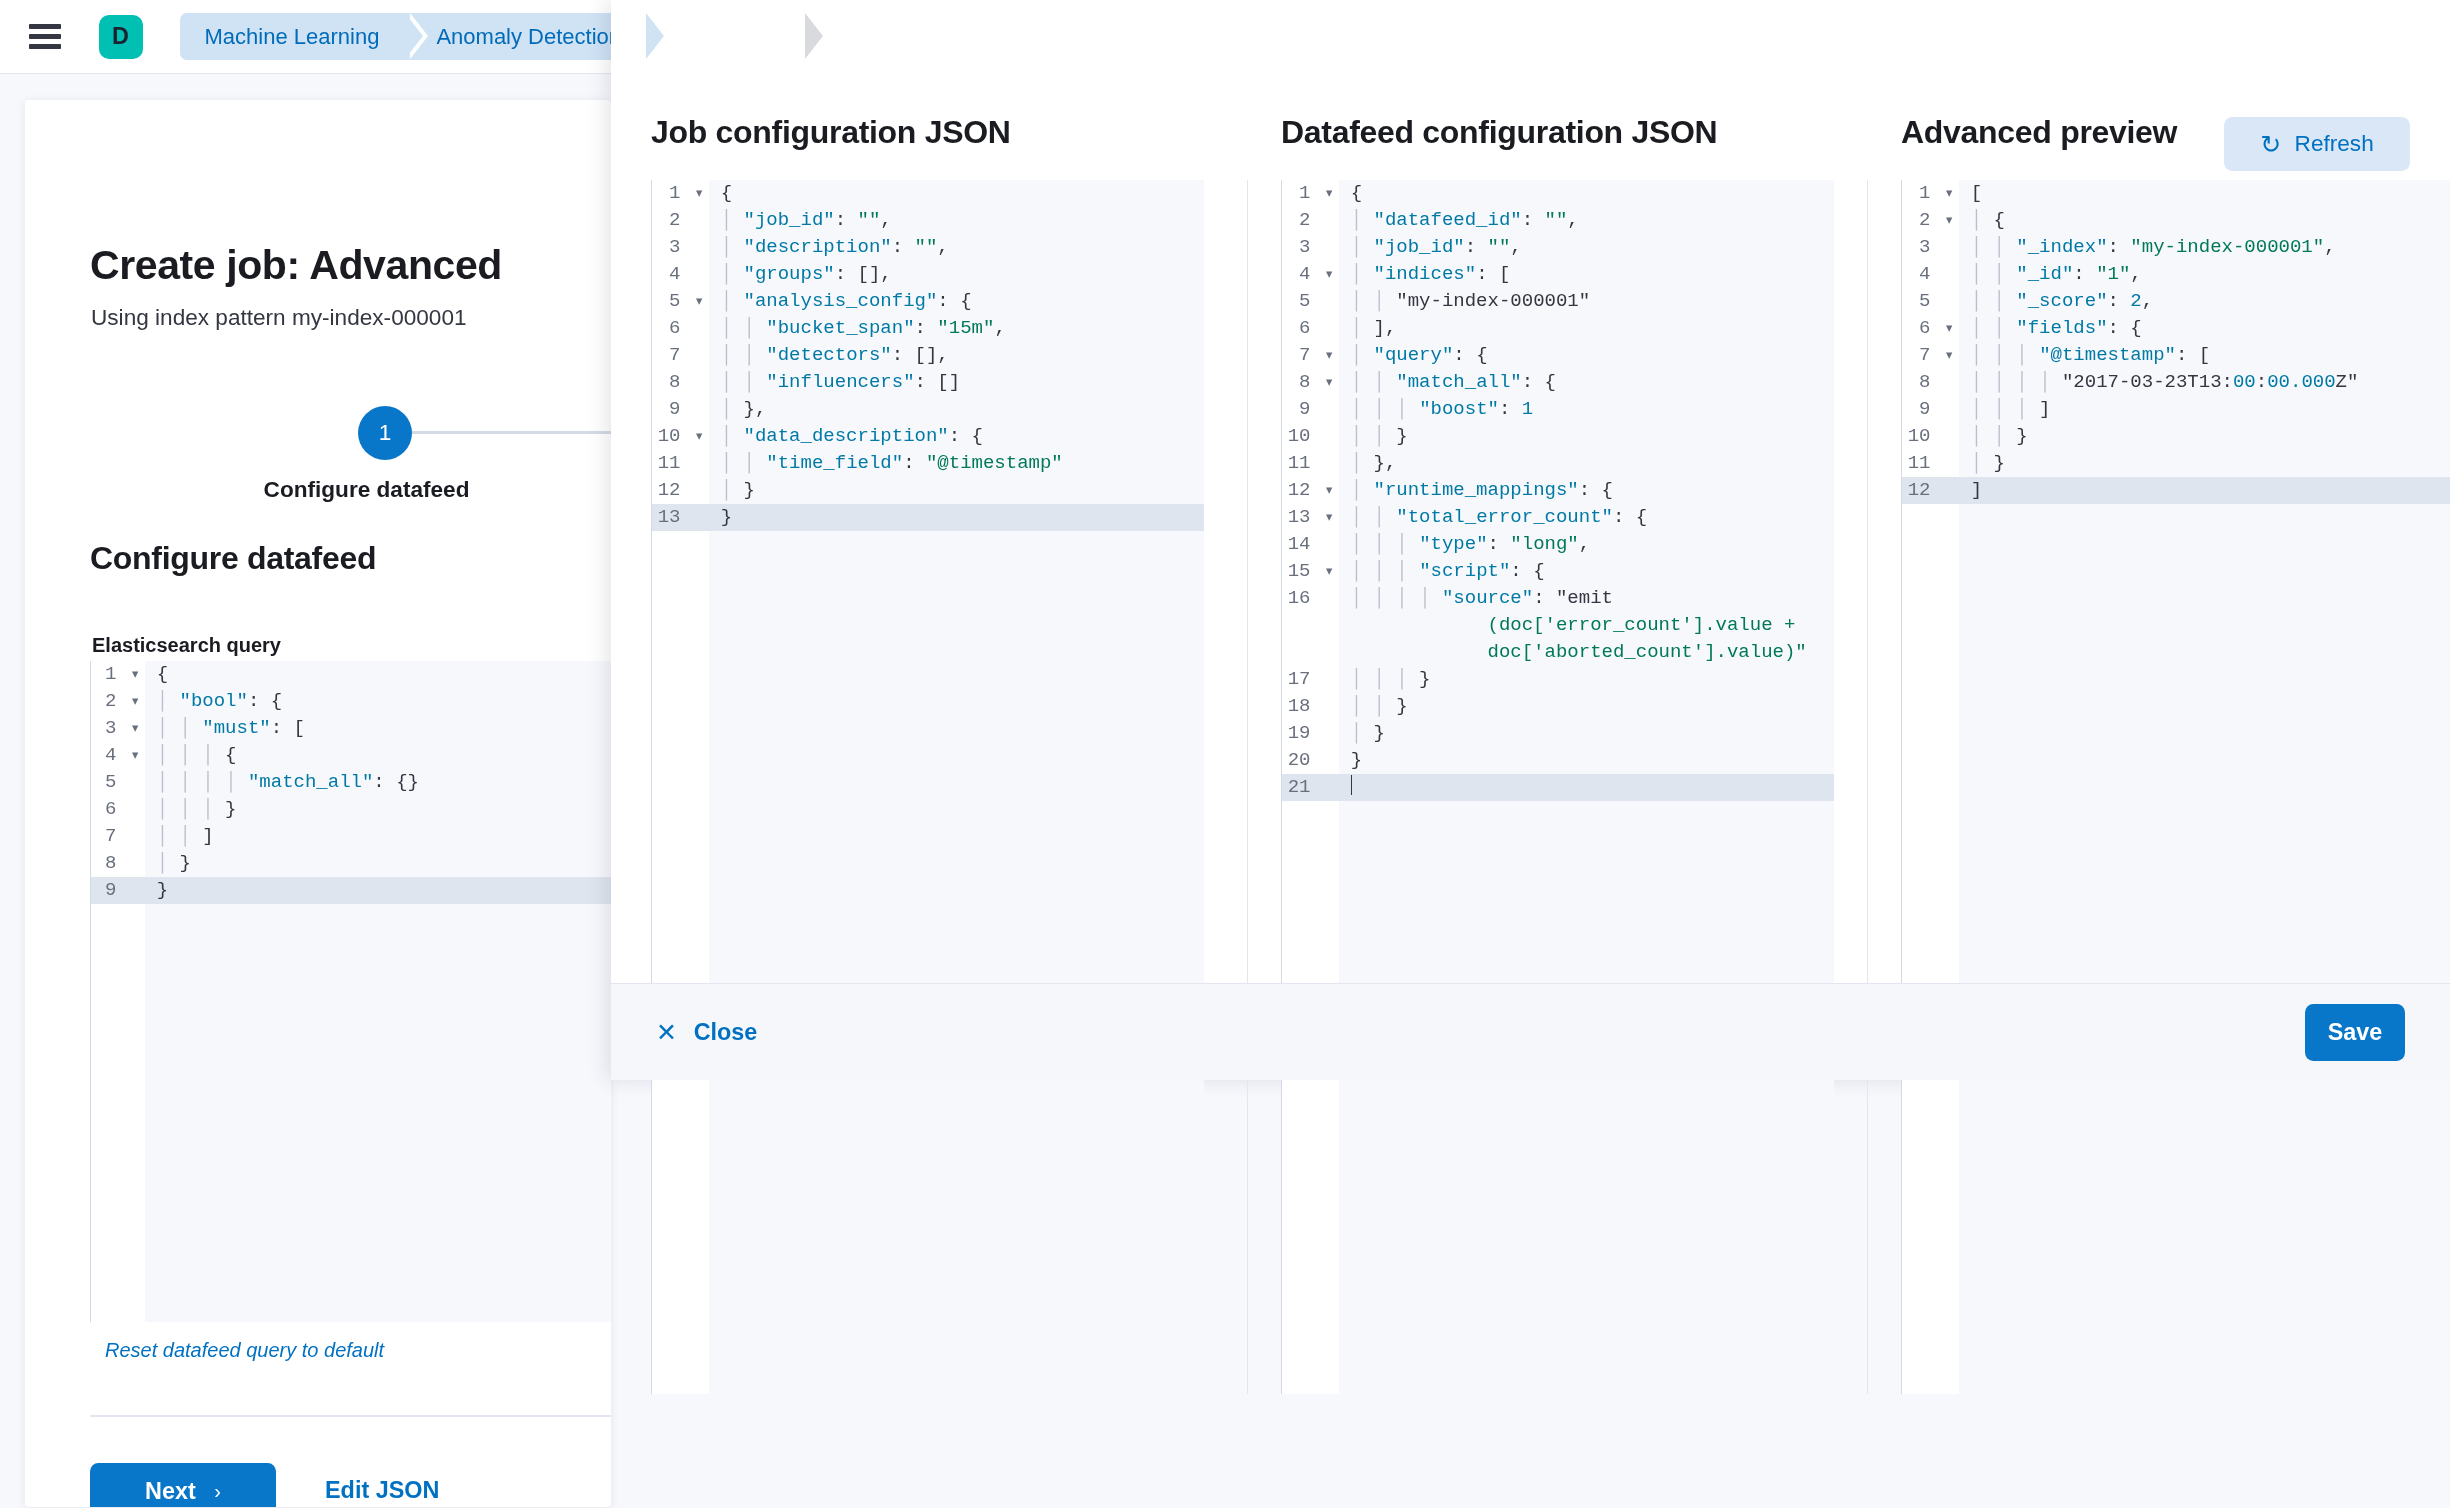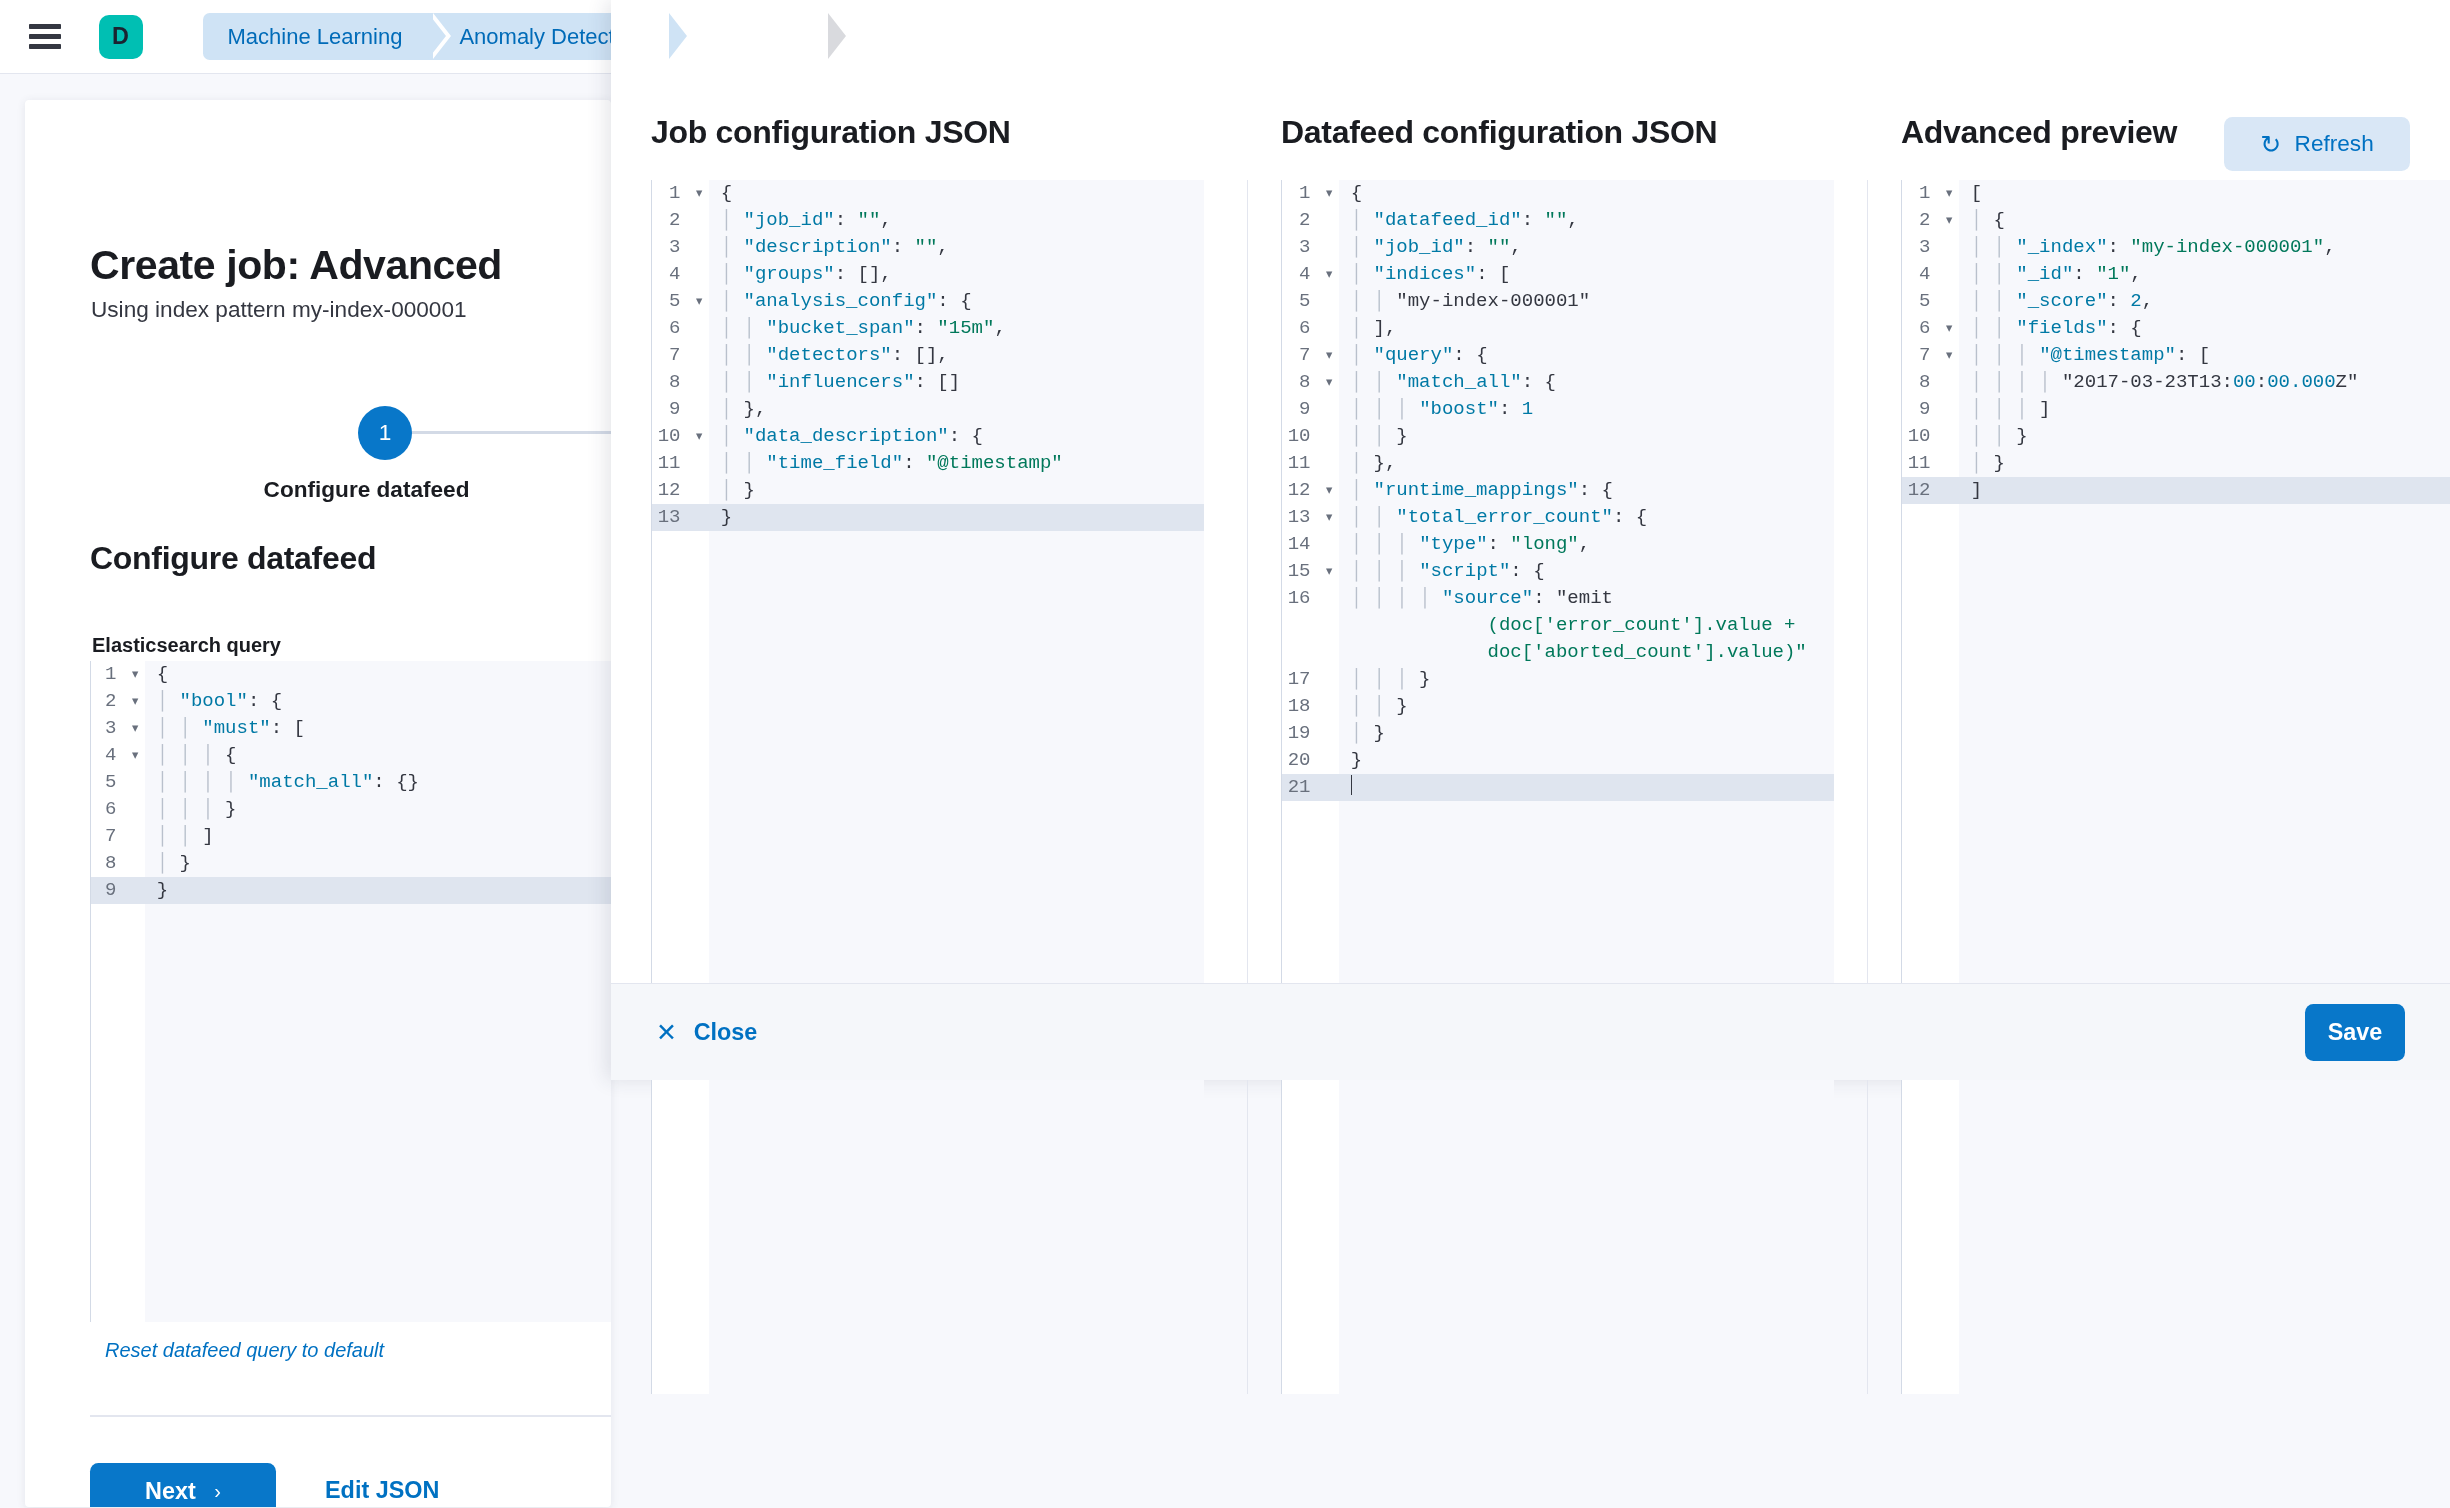--- a/index.html
+++ b/index.html
@@ -25,21 +25,21 @@
     display:flex; align-items:center; justify-content:center;
   }
 
   
   .breadcrumbs { display:flex; align-items:center; margin-left: 37px; height:47px; }
   .crumb {
     position: relative; height: 47px; display:flex; align-items:center;
     background:#cfe3f5; color:#006bb8; font-size:22px; padding: 0 25px 0 32px;
     white-space: nowrap; cursor:pointer;
   }
-  .crumb:first-child { border-radius: 6.7px 0 0 6.7px; padding-left: 25px; margin-left: 23px; }
+  .crumb:first-child { border-radius: 6.7px 0 0 6.7px; padding-left: 25px; }
   .crumb:after {
     content:""; position:absolute; right:-18.4px; top:0; width:0; height:0;
     border-top: 23.4px solid transparent; border-bottom: 23.4px solid transparent;
     border-left: 18.4px solid #cfe3f5; z-index: 2;
   }
   .crumb:before {
     content:""; position:absolute; right:-23.4px; top:0; width:0; height:0;
     border-top: 23.4px solid transparent; border-bottom: 23.4px solid transparent;
     border-left: 18.4px solid #ffffff; z-index: 1;
   }
@@ -52,21 +52,21 @@
 
   
   .page-bg { position:absolute; left:0; top:74px; width:636px; height:1435px; background:#f7f8fc; }
   .page-card {
     position:absolute; left:25px; top:100px; width:586px; height:1407px;
     background:#ffffff; border-radius: 4px;
     box-shadow: 0 1.7px 8.4px rgba(60,70,90,.10);
     overflow:hidden;
   }
   .page-title { position:absolute; left:65px; top:142px; font-size:41px; font-weight:700; color:#1a1c21; letter-spacing:-0.4px; }
-  .page-sub   { position:absolute; left:66px; top:197px; font-size:22.6px; color:#343741; }
+  .page-sub   { position:absolute; left:66px; top:205px; font-size:22.6px; color:#343741; }
 
   .stepbar { position:absolute; left:65px; top:306px; width:553px; height:54px; }
   .step-line { position:absolute; left:301px; top:25px; width:335px; height:3.3px; background:#d3dae6; }
   .step-circle {
     position:absolute; left:268px; top:0; width:54px; height:54px; border-radius:50%;
     background:#0877c9; color:#fff; font-size:22.6px; display:flex;
     align-items:center; justify-content:center;
   }
   .step-label { position:absolute; left:65px; top:377px; width:553px; text-align:center;
     font-size:22.6px; font-weight:700; color:#1a1c21; }

